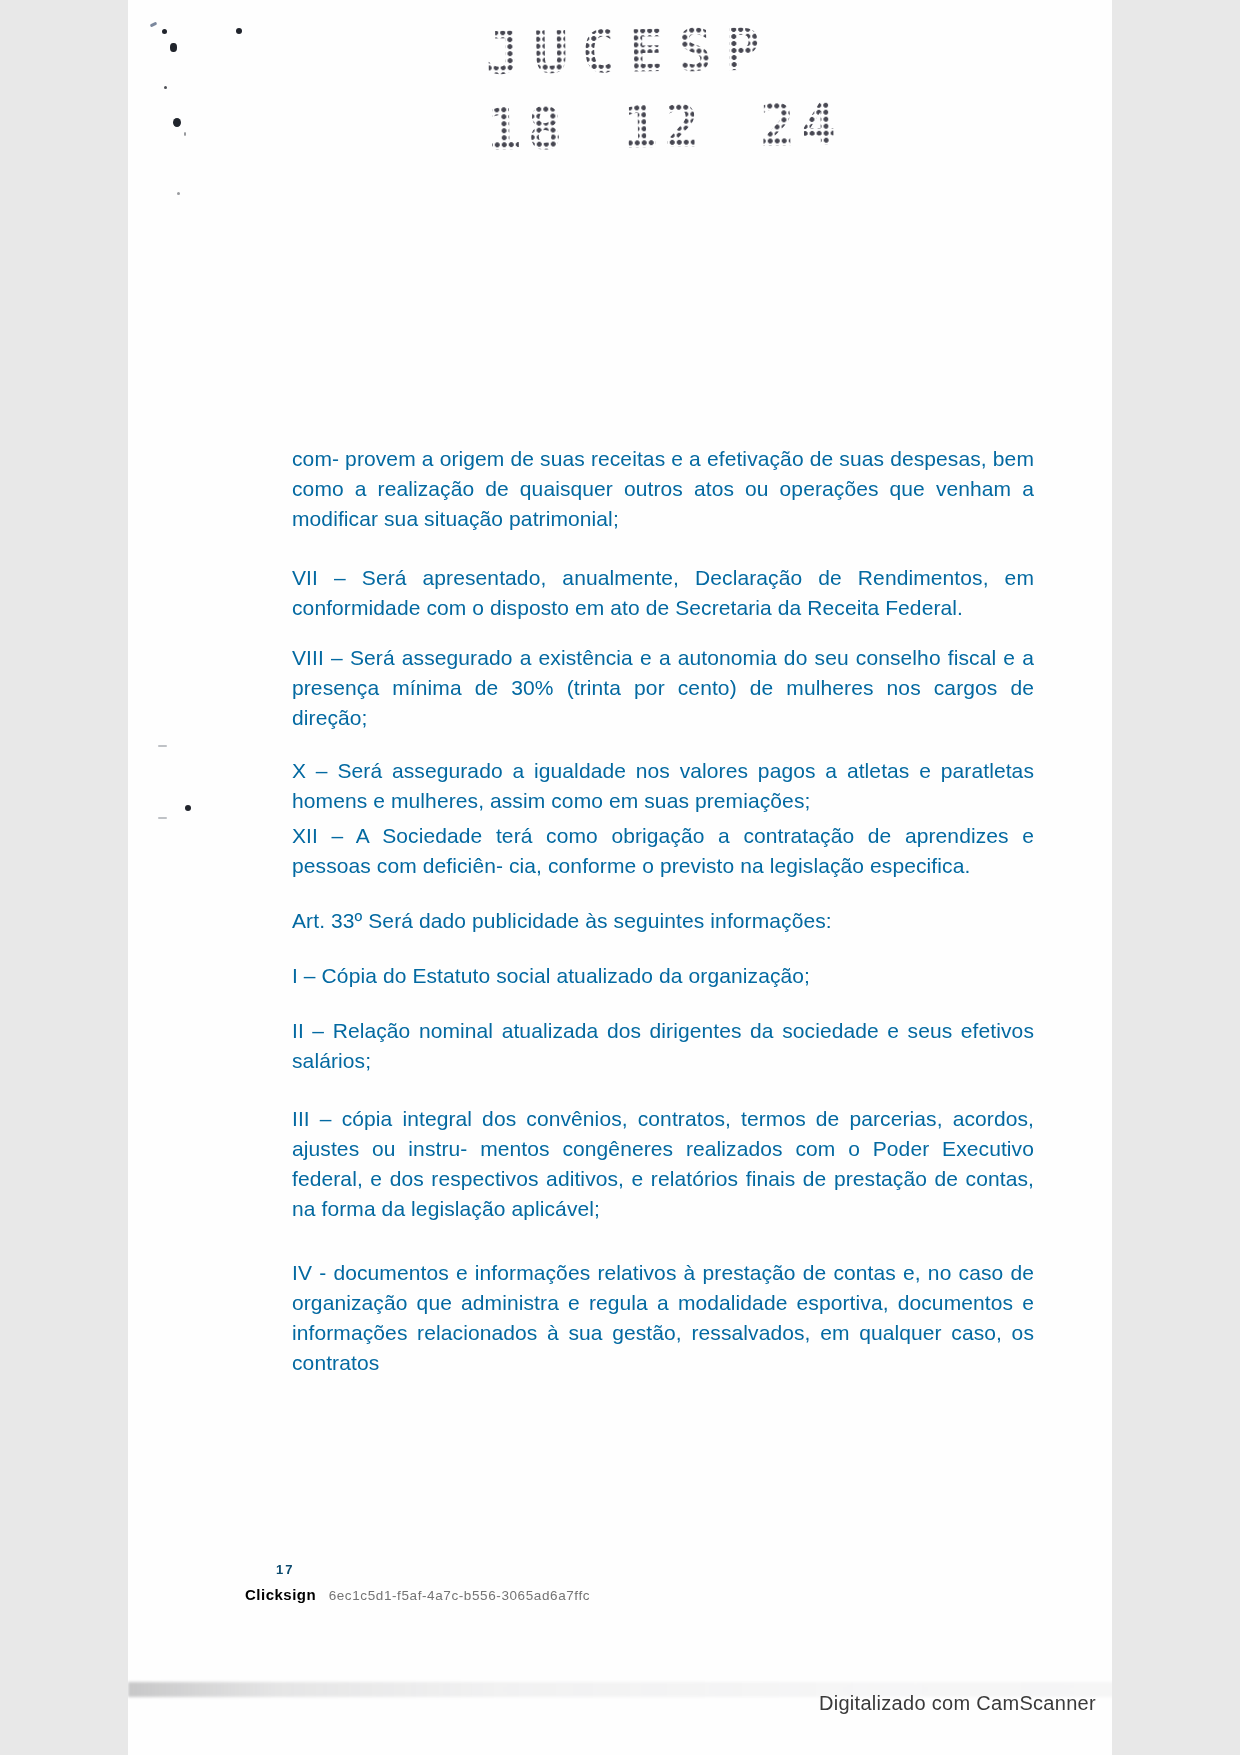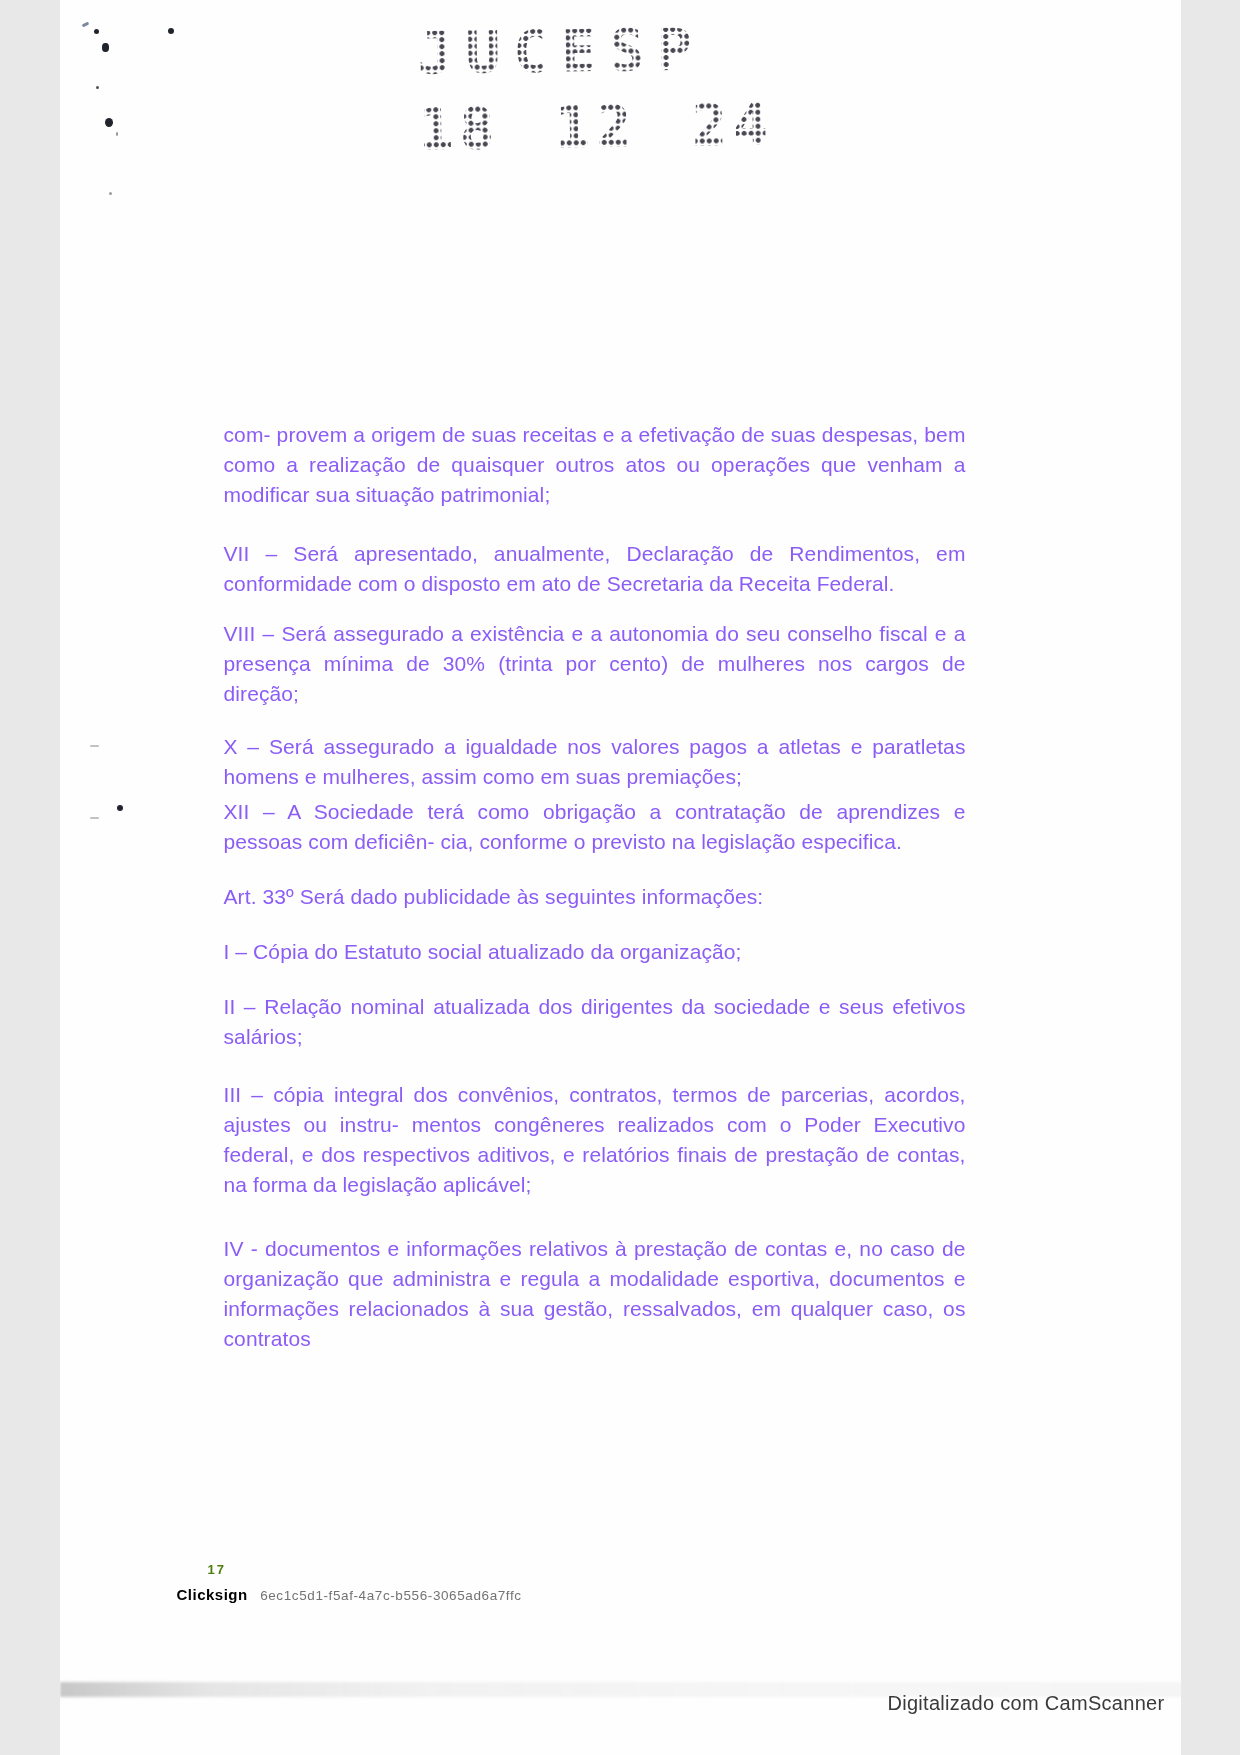--- a/index.html
+++ b/index.html
@@ -1,18 +1,18 @@
 <!DOCTYPE html>
 <html><head>
 <meta charset="utf-8">
 <style>
   html,body{margin:0;padding:0;background:#e8e8e8;}
   .page{
     position:relative;
-    width:1121px;height:1755px;
+    width:984px;height:1755px;
     margin:0 auto;
     background:#fefefe;
     overflow:hidden;
     font-family:"Liberation Sans","DejaVu Sans",sans-serif;
   }
 
   
   .stamp{
     position:absolute;left:358px;top:20px;
     transform:rotate(-0.8deg);
@@ -32,41 +32,41 @@
   }
   .stamp-line2{
     display:block;
     margin-top:14px;
     font-size:58px;line-height:62px;
     letter-spacing:6px;word-spacing:14px;
   }
 
   
   .doc-body{
-    position:absolute;left:164px;top:420px;width:742px;
-    color:#8b5cf6;
+    position:absolute;left:164px;top:444px;width:742px;
+    color:#0369a1;
     font-size:21px;line-height:30px;
     text-align:justify;text-align-last:left;
     letter-spacing:.1px;
   }
   .doc-body p{margin:0;}
   .p-gap-29{margin-bottom:29px !important;}
   .p-gap-20{margin-bottom:20px !important;}
   .p-gap-23{margin-bottom:23px !important;}
   .p-gap-30{margin-bottom:30px !important;}
   .p-gap-5{margin-bottom:5px !important;}
   .p-gap-25{margin-bottom:25px !important;}
   .p-gap-27{margin-bottom:27px !important;}
   .p-gap-28{margin-bottom:28px !important;}
   .p-gap-34{margin-bottom:34px !important;}
 
   
   .page-number{
     position:absolute;left:148px;top:1562px;
-    font-size:13px;font-weight:bold;color:#4d7c0f;letter-spacing:2px;
+    font-size:13px;font-weight:bold;color:#0c4a6e;letter-spacing:2px;
   }
   .signature-line{
     position:absolute;left:117px;top:1586px;
     white-space:nowrap;
     filter:blur(.4px);
   }
   .signature-brand{
     font-size:15px;font-weight:bold;color:#000000;letter-spacing:.5px;
   }
   .signature-code{

